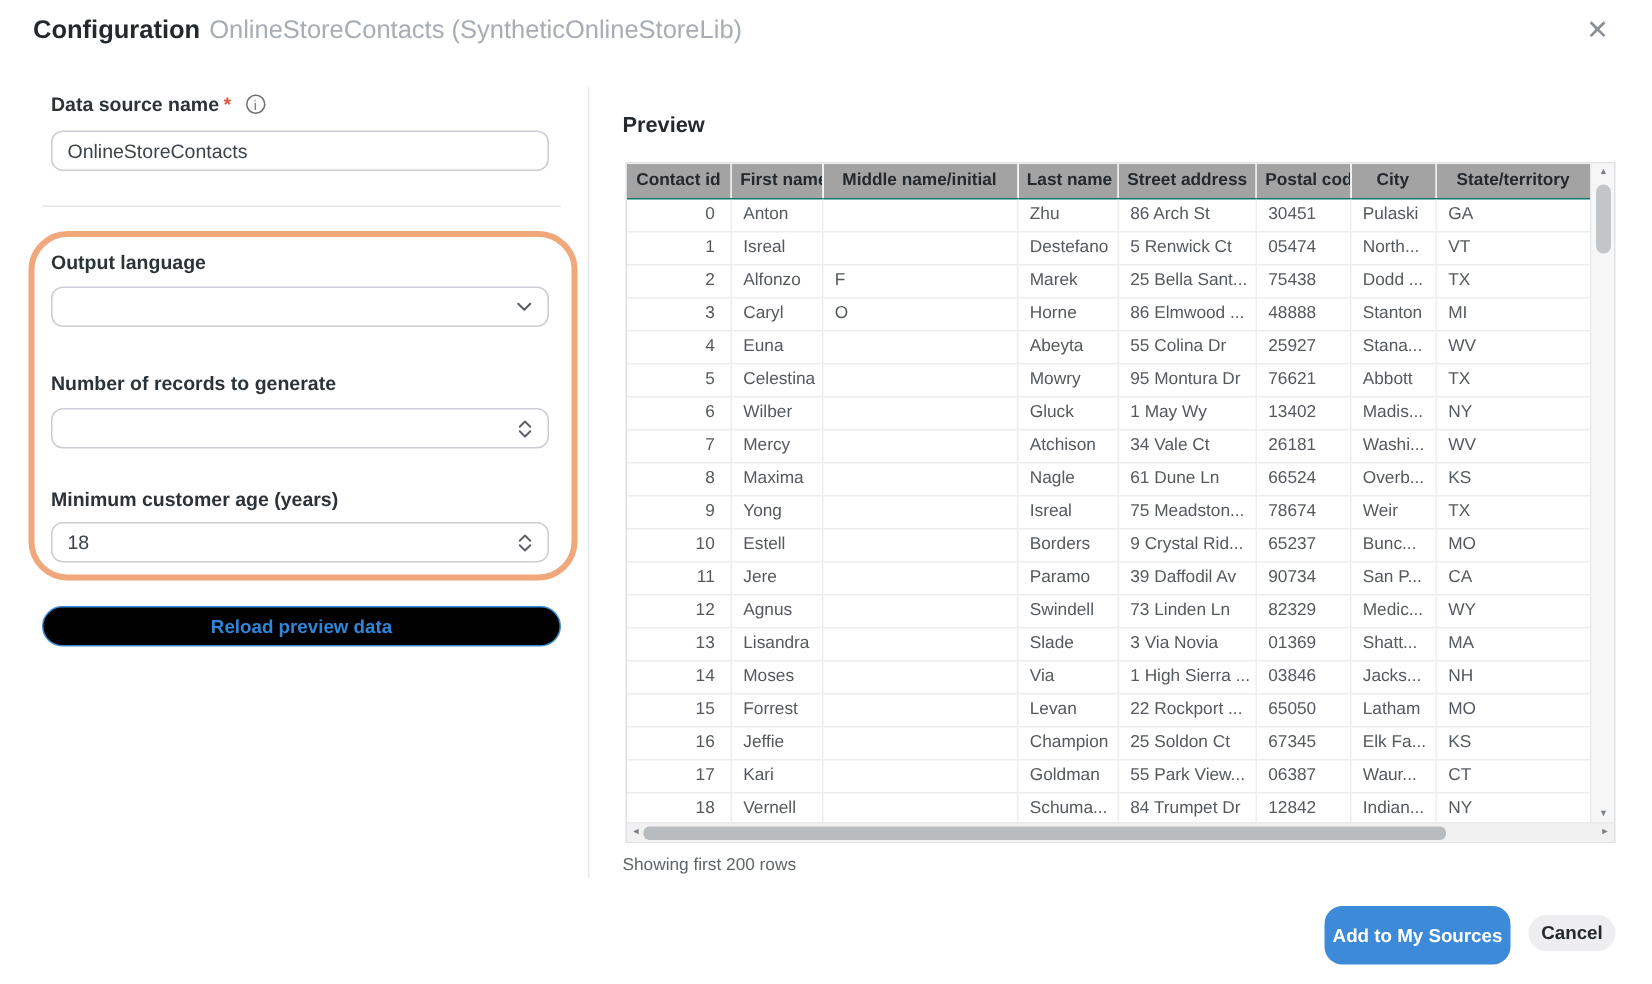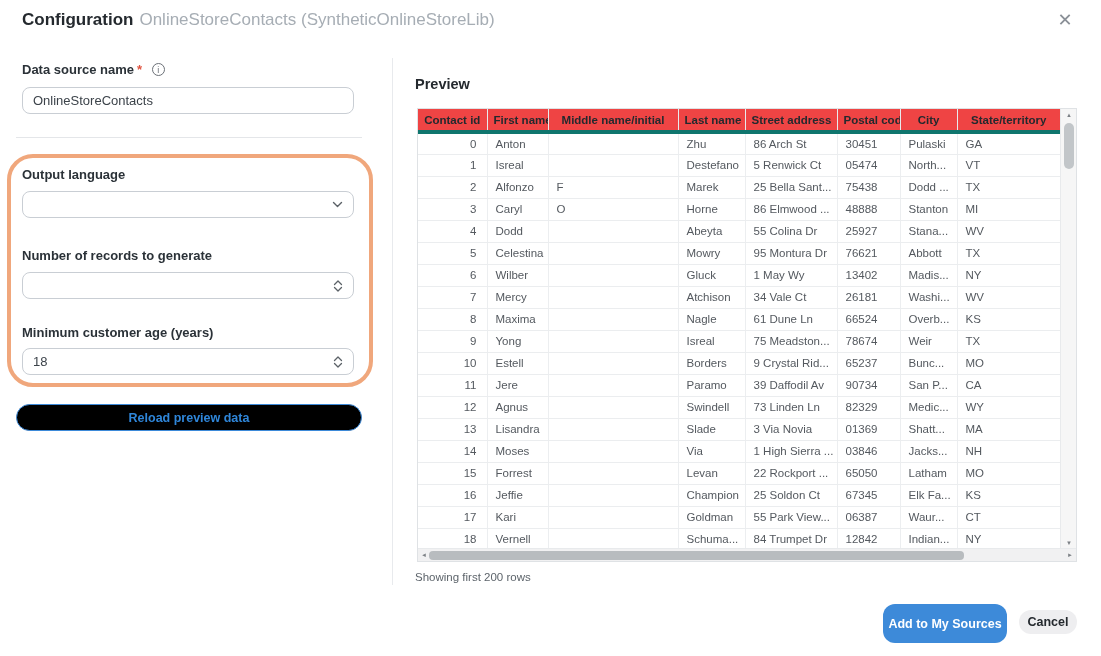--- a/index.html
+++ b/index.html
@@ -7,21 +7,21 @@
               font-family:"Liberation Sans", sans-serif; overflow:hidden; }
   .page { position:relative; width:1101px; height:656px; background:#fff; }
 
   
   .dlg-title { position:absolute; left:22px; top:10px; font-size:17px; font-weight:700; color:#24292e; }
   .dlg-subtitle { font-weight:400; color:#a6adb4; margin-left:6px; }
   .close-x { position:absolute; left:1053px; top:8px; width:24px; height:24px;
              font-size:18px; color:#8a9097; text-align:center; line-height:24px; cursor:pointer; font-weight:300;}
 
   
-  .left-col { position:absolute; left:0; top:0; width:392px; height:647px; }
+  .left-col { position:absolute; left:12px; top:0; width:392px; height:647px; }
   .fld-label { position:absolute; left:22px; font-size:13px; font-weight:700; color:#2b3238; }
   .req { color:#e0523e; margin-left:3px; }
   .info-i { display:inline-block; width:13px; height:13px; border:1px solid #6b7077; border-radius:50%;
             font-size:9px; font-weight:400; color:#6b7077; text-align:center; line-height:12px;
             vertical-align:1px; margin-left:6px; font-style:normal;}
   .inp { position:absolute; left:22px; width:332px; height:27px; border:1px solid #c9ced4;
          border-radius:8px; background:#fff; font-size:13px; color:#3c434a;
          display:flex; align-items:center; padding:0 10px; }
   .inp .val { flex:1; overflow:hidden; white-space:nowrap; }
   .inp .chev { color:#5b6167; display:flex; flex-direction:column; align-items:center; gap:0px;}
@@ -34,22 +34,22 @@
   .reload-btn { position:absolute; left:16px; top:404px; width:346px; height:27px;
                 border:1.5px solid #3d8ad9; border-radius:14px; background:#000000;
                 color:#2f86d9; font-size:12.5px; font-weight:700; text-align:center;
                 line-height:24px; cursor:pointer; }
 
   
   .preview-title { position:absolute; left:415px; top:76px; font-size:14.5px; font-weight:700; color:#24292e; }
   .tbl-wrap { position:absolute; left:417px; top:108px; width:660px; height:454px;
               border:1px solid #dfe2e5; background:#fff; }
   table.preview { border-collapse:collapse; table-layout:fixed; width:642px; font-size:11.5px; }
-  table.preview th { background:#ef4444; font-weight:700; color:#24292e; height:23px;
-                     border-bottom:4px solid #0f766e; border-right:1px solid #e8eaec;
+  table.preview th { background:#a3a3a3; font-weight:700; color:#24292e; height:23px;
+                     border-bottom:1px solid #0f766e; border-right:1px solid #e8eaec;
                      text-align:center; padding:0 6px; overflow:hidden; white-space:nowrap; }
   table.preview td { height:22px; color:#54595f; border-bottom:1px solid #ebedef;
                      border-right:1px solid #eceef0; padding:0 8px; overflow:hidden; white-space:nowrap; }
   table.preview td.num { text-align:right; padding-right:10px; }
   table.preview th:last-child, table.preview td:last-child { border-right:none; }
 
   
   .vscroll { position:absolute; right:0; top:0; width:16px; height:440px; background:#f6f6f6;
              border-left:1px solid #e8eaec; }
   .vscroll .arrow { position:absolute; left:0; width:16px; height:12px; color:#7c8085; font-size:6px;
@@ -202,21 +202,21 @@
             <td>Caryl</td>
             <td>O</td>
             <td>Horne</td>
             <td>86 Elmwood ...</td>
             <td>48888</td>
             <td>Stanton</td>
             <td>MI</td>
           </tr>
           <tr>
             <td class="num">4</td>
-            <td>Dodd</td>
+            <td>Euna</td>
             <td></td>
             <td>Abeyta</td>
             <td>55 Colina Dr</td>
             <td>25927</td>
             <td>Stana...</td>
             <td>WV</td>
           </tr>
           <tr>
             <td class="num">5</td>
             <td>Celestina</td>

